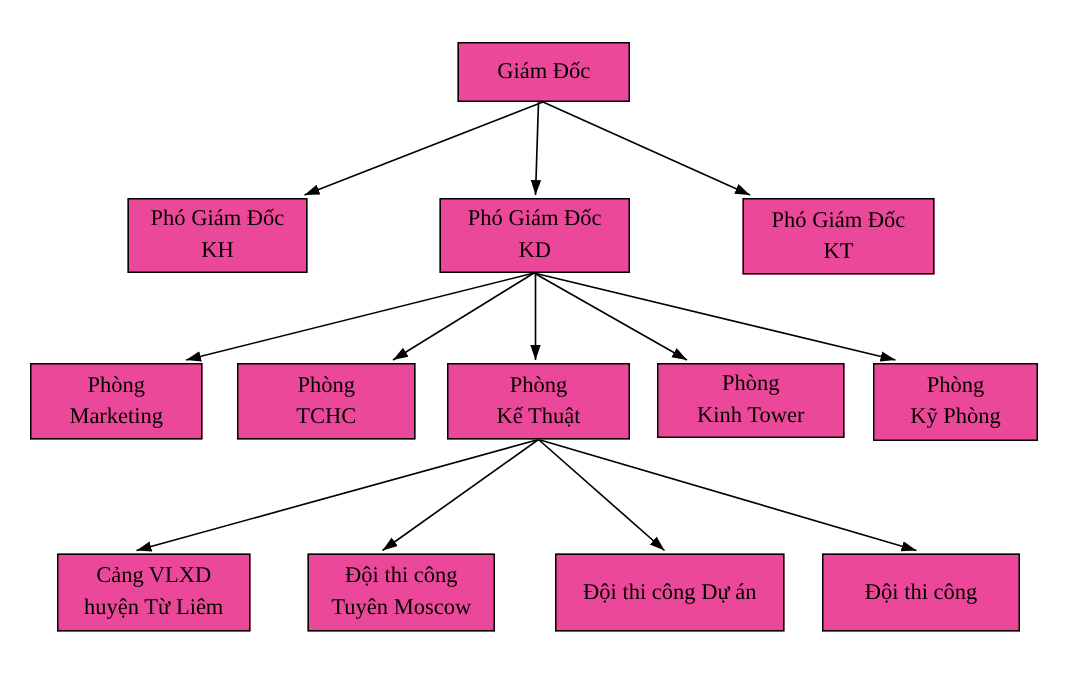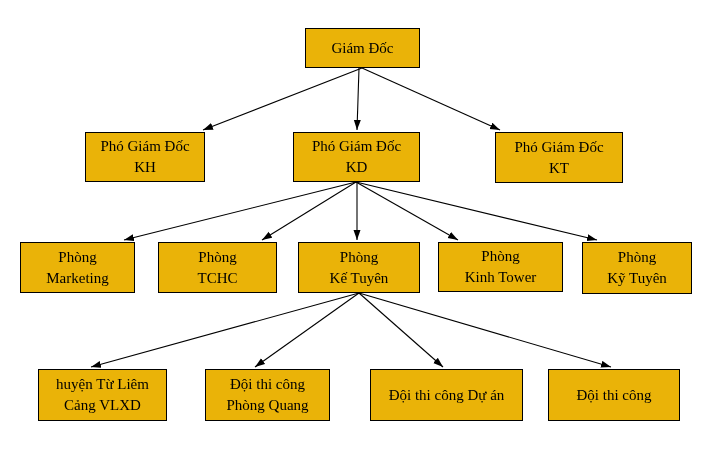--- a/index.html
+++ b/index.html
@@ -20,21 +20,21 @@
     position: absolute;
     left: 0;
     top: 0;
     width: 720px;
     height: 465px;
   }
   .node {
     position: absolute;
     box-sizing: border-box;
     border: 1px solid #000000;
-    background: #eab308;
+    background: #ec4899;
     display: flex;
     flex-direction: column;
     align-items: center;
     justify-content: center;
     text-align: center;
   }
   .ln {
     display: block;
     font-size: 15px;
     line-height: 21px;
@@ -88,38 +88,38 @@
   <div class="node" style="left:20px; top:242px; width:115px; height:51px;">
     <span class="ln">Phòng</span>
     <span class="ln">Marketing</span>
   </div>
   <div class="node" style="left:158px; top:242px; width:119px; height:51px;">
     <span class="ln">Phòng</span>
     <span class="ln">TCHC</span>
   </div>
   <div class="node" style="left:298px; top:242px; width:122px; height:51px;">
     <span class="ln">Phòng</span>
-    <span class="ln">Kế Tuyên</span>
+    <span class="ln">Kế Thuật</span>
   </div>
   <div class="node" style="left:438px; top:242px; width:125px; height:50px;">
     <span class="ln">Phòng</span>
     <span class="ln">Kinh Tower</span>
   </div>
   <div class="node" style="left:582px; top:242px; width:110px; height:52px;">
     <span class="ln">Phòng</span>
-    <span class="ln">Kỹ Tuyên</span>
+    <span class="ln">Kỹ Phòng</span>
   </div>
 
   <div class="node" style="left:38px; top:369px; width:129px; height:52px;">
+    <span class="ln">Cảng VLXD</span>
     <span class="ln">huyện Từ Liêm</span>
-    <span class="ln">Cảng VLXD</span>
   </div>
   <div class="node" style="left:205px; top:369px; width:125px; height:52px;">
     <span class="ln">Đội thi công</span>
-    <span class="ln">Phòng Quang</span>
+    <span class="ln">Tuyên Moscow</span>
   </div>
   <div class="node" style="left:370px; top:369px; width:153px; height:52px;align-items:center;">
     <span class="ln">Đội thi công Dự án</span>
   </div>
   <div class="node" style="left:548px; top:369px; width:132px; height:52px;">
     <span class="ln">Đội thi công</span>
   </div>
 
 </div>
 

